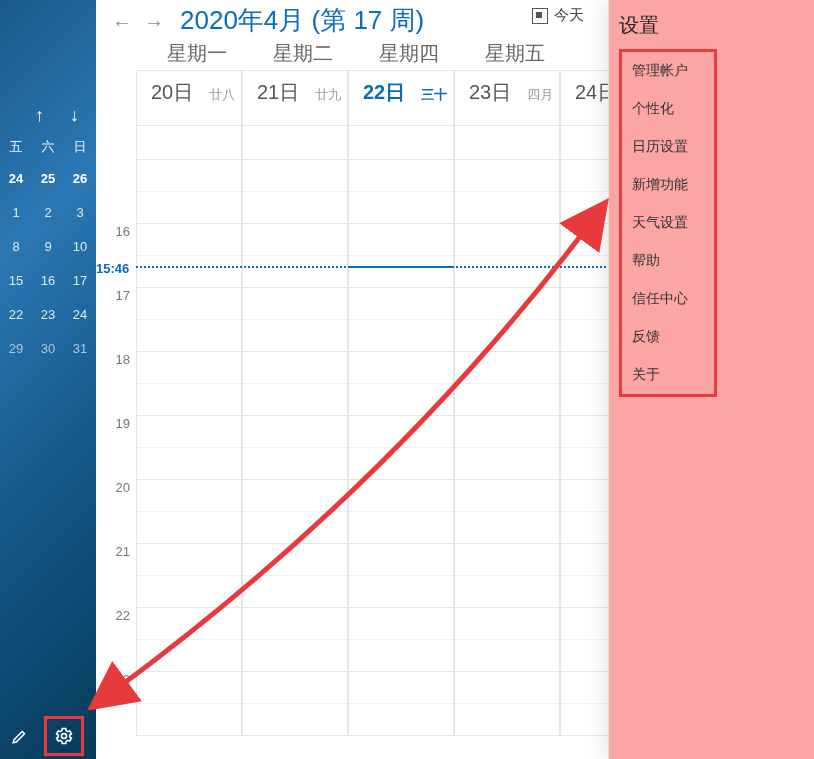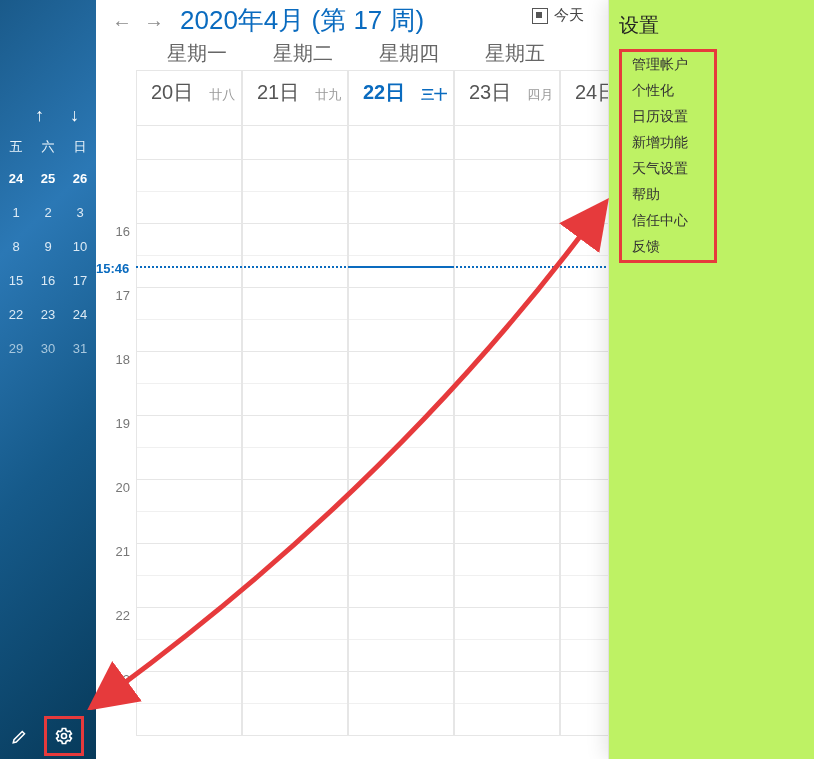--- a/index.html
+++ b/index.html
@@ -66,27 +66,27 @@
     position:absolute; left:40px; top:106px; right:0; height:0;
     border-top:2px dotted #0a6bbf; z-index:2;
   }
   .nowline.solid-today {
     position:absolute; left:252px; top:106px; width:106px; height:0;
     border-top:2px solid #0a6bbf; z-index:3;
   }
   
   .settings-panel {
     position:absolute; right:0; top:0; width:206px; height:759px;
-    background:#bef264; border-left:1px solid #e0e0e0; z-index:20;
+    background:#fca5a5; border-left:1px solid #e0e0e0; z-index:20;
     box-shadow:-4px 0 18px rgba(0,0,0,.10);
     padding:12px 0 0 10px;
   }
   .settings-panel h3 { font-size:20px; font-weight:400; color:#222; margin-bottom:10px; }
   .settings-list { border:3px solid #e63a3c; width:98px; }
-  .settings-list div { padding:4px 10px; font-size:14px; color:#333; cursor:pointer;}
+  .settings-list div { padding:10px 10px; font-size:14px; color:#333; cursor:pointer;}
   
   .arrow-svg { position:absolute; left:60px; top:190px; width:560px; height:520px; z-index:30; pointer-events:none;}
 </style>
 </head>
 <body>
 
 <div class="sidebar-left">
   <div class="nav-arrows">
     <span>↑</span>
     <span>↓</span>
@@ -350,20 +350,21 @@
   <h3>设置</h3>
   <div class="settings-list" id="settings-list">
       <div>管理帐户</div>
       <div>个性化</div>
       <div>日历设置</div>
       <div>新增功能</div>
       <div>天气设置</div>
       <div>帮助</div>
       <div>信任中心</div>
       <div>反馈</div>
+      <div>关于</div>
     </div>
 </div>
 
 <svg class="arrow-svg" viewBox="0 0 560 520">
   <defs>
     <marker id="ah" markerWidth="14" markerHeight="14" refX="3" refY="5" orient="auto">
       <path d="M0,0 L10,5 L0,10 z" fill="#e63a3c"></path>
     </marker>
     <marker id="ah2" markerWidth="14" markerHeight="14" refX="7" refY="5" orient="auto-start-reverse">
       <path d="M0,0 L10,5 L0,10 z" fill="#e63a3c"></path>

